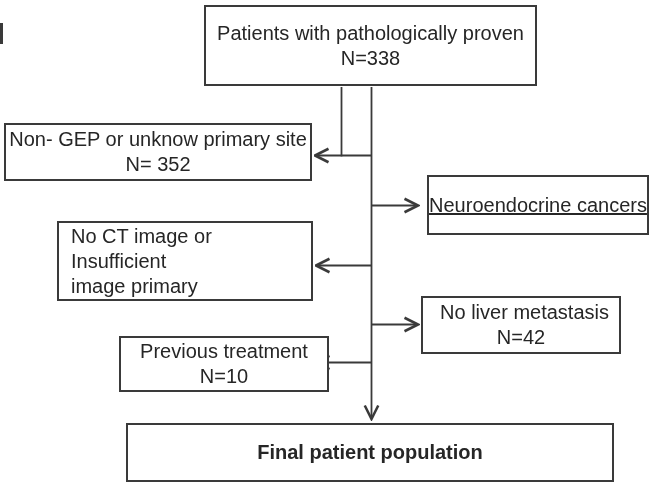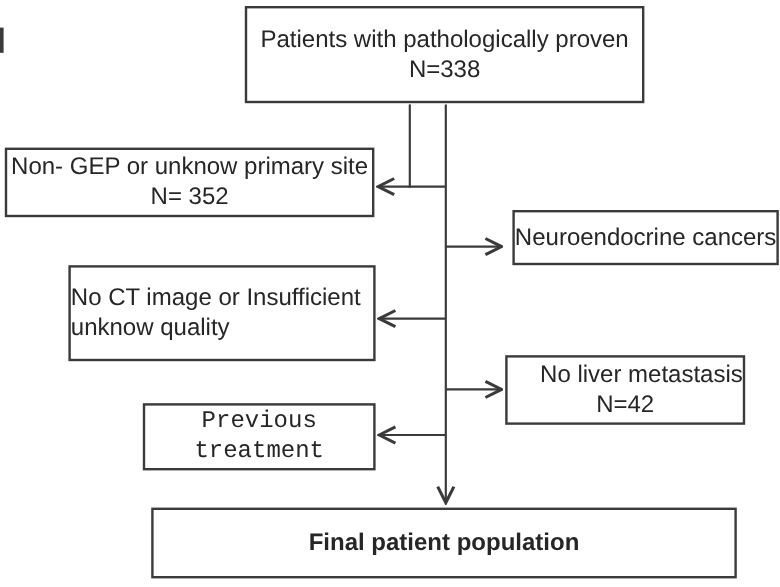--- a/index.html
+++ b/index.html
@@ -22,30 +22,30 @@
   .node{
     position:absolute;
     box-sizing:border-box;
     border:2px solid var(--line);
     background:var(--background);
     display:flex;flex-direction:column;justify-content:center;
     text-align:center;
     font-size:20px;line-height:25px;
   }
   .node .ln{display:block;}
-  .ln-left{text-align:left;}
-  .ln-left-sm{text-align:right;padding-left:7px;}
+  .ln-left{text-align:left;padding-left:12px;}
+  .ln-left-sm{text-align:center;padding-left:7px;}
   .bold{font-weight:700;}
   
   .n-source{left:204px;top:5px;width:333px;height:81px;}
   .n-nongep{left:4px;top:123px;width:308px;height:58px;}
-  .n-nec{left:427px;top:175px;width:222px;height:46px;}
+  .n-nec{left:427px;top:175px;width:222px;height:60px;text-decoration:underline;}
   .n-noct{left:57px;top:221px;width:256px;height:80px;}
   .n-nolm{left:421px;top:296px;width:200px;height:58px;}
-  .n-prev{left:119px;top:336px;width:194px;height:56px;font-family:Liberation Mono, monospace;}
+  .n-prev{left:119px;top:336px;width:210px;height:56px;}
   .n-final{left:126px;top:423px;width:488px;height:59px;text-align:center;}
   .edge-artifact{
     position:absolute;left:0;top:23px;width:3px;height:21px;
     background:var(--line);
   }
 </style>
 </head>
 <body>
 
 <div class="canvas">
@@ -79,29 +79,30 @@
     <span class="ln">Non- GEP or unknow primary site</span>
     <span class="ln">N= 352</span>
   </div>
 
   <div class="node n-nec">
     <span class="ln">Neuroendocrine cancers</span>
   </div>
 
   <div class="node n-noct">
     <span class="ln ln-left">No CT image or Insufficient</span>
-    <span class="ln ln-left">unknow quality</span>
+    <span class="ln ln-left">image primary</span>
   </div>
 
   <div class="node n-nolm">
     <span class="ln ln-left-sm">No liver metastasis</span>
     <span class="ln">N=42</span>
   </div>
 
   <div class="node n-prev">
     <span class="ln">Previous treatment</span>
+    <span class="ln">N=10</span>
   </div>
 
   <div class="node n-final">
     <span class="ln bold">Final patient population</span>
   </div>
 
 </div>
 
 </body></html>

